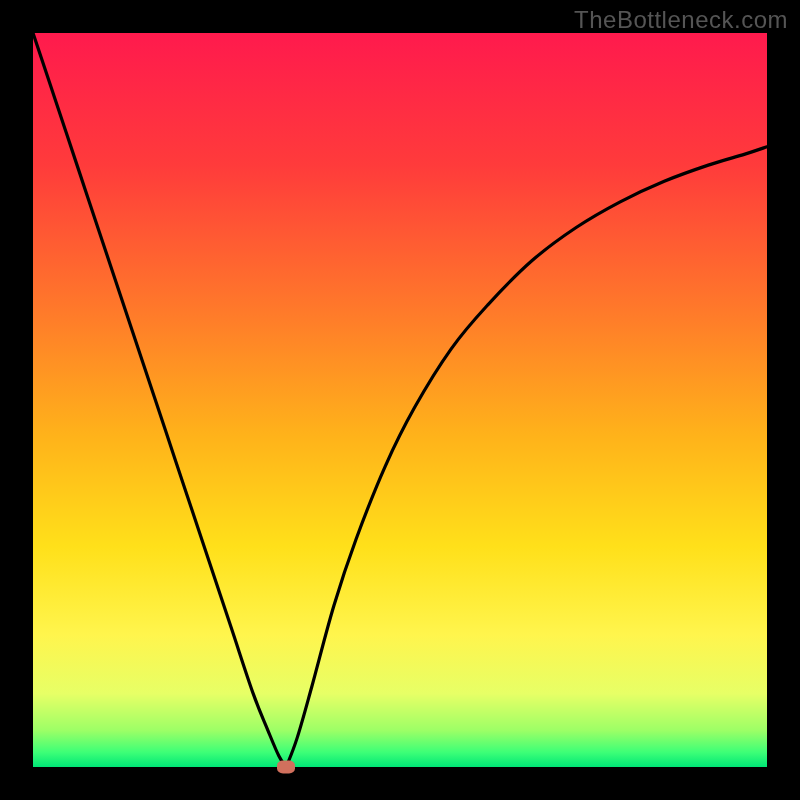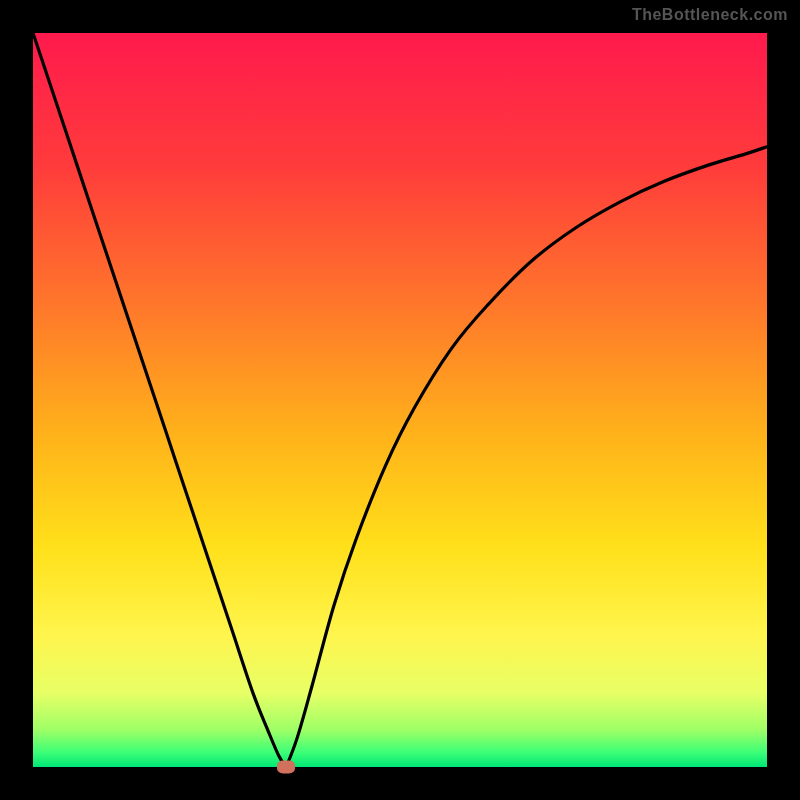--- a/index.html
+++ b/index.html
@@ -15,22 +15,22 @@
     position: relative;
     width: 800px;
     height: 800px;
     background: #000;
   }
   .watermark {
     position: absolute;
     top: 6px;
     right: 12px;
     color: #555;
-    font-size: 16px;
-    font-weight: 700;
+    font-size: 24px;
+    font-weight: 400;
     letter-spacing: 0.5px;
     user-select: none;
     margin-left: 44px;
   }
   .plot {
     position: absolute;
     left: 33px;
     top: 33px;
     width: 734px;
     height: 734px;

